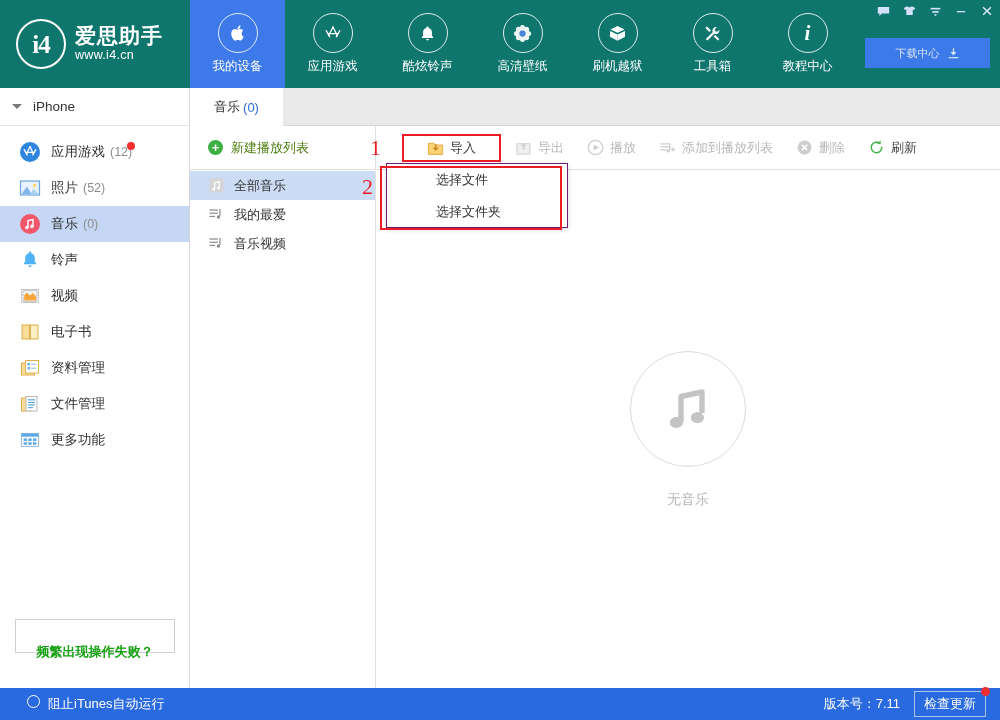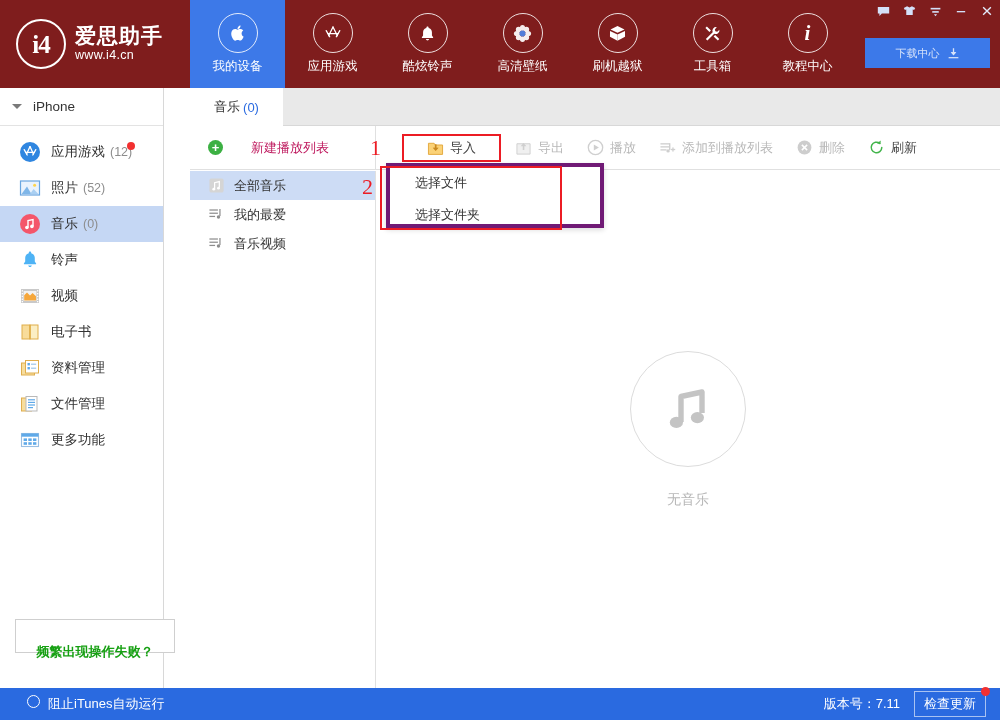--- a/index.html
+++ b/index.html
@@ -7,21 +7,21 @@
     width:1000px;height:720px;overflow:hidden;
     font-family:"Liberation Sans","DejaVu Sans",sans-serif;
     font-size:13px;color:#333;background:#fff;
     -webkit-font-smoothing:antialiased;
   }
   #app{position:relative;width:1000px;height:720px;}
 
   
   .topbar{
     position:absolute;left:0;top:0;width:1000px;height:88px;
-    background:#7f1d1d;
+    background:#0f766e;
   }
   .logo-area{
     position:absolute;left:0;top:0;width:190px;height:88px;
     display:flex;align-items:center;padding-left:16px;box-sizing:border-box;
   }
   .logo-circle{
     width:46px;height:46px;border-radius:50%;border:2.5px solid #fff;
     display:flex;align-items:center;justify-content:center;flex:none;
     position:relative;
   }
@@ -55,21 +55,21 @@
   }
 
   .dlcenter{
     position:absolute;right:10px;top:38px;width:125px;height:30px;
     background:#3c79e9;color:#d7e3fa;font-size:11px;
     display:flex;align-items:center;justify-content:center;gap:7px;
   }
 
   
   .sidebar{
-    position:absolute;left:0;top:88px;width:164px;height:600px;
+    position:absolute;left:0;top:88px;width:190px;height:600px;
     background:#fff;border-right:1px solid #d8d8d8;box-sizing:border-box;
   }
   .device-head{
     height:38px;display:flex;align-items:center;padding-left:12px;
     border-bottom:1px solid #e3e3e3;box-sizing:border-box;
   }
   .caret{
     width:0;height:0;border-left:5px solid transparent;border-right:5px solid transparent;
     border-top:5px solid #7a7a7a;margin-right:11px;
   }
@@ -117,21 +117,21 @@
   }
   .newlist{
     width:186px;height:44px;display:flex;align-items:center;padding-left:18px;
     box-sizing:border-box;border-right:1px solid #e0e0e0;
   }
   .plus-ico{
     width:15px;height:15px;border-radius:50%;background:#3cb043;
     display:flex;align-items:center;justify-content:center;margin-right:8px;flex:none;
     color:#fff;font-size:13px;line-height:1;font-weight:bold;
   }
-  .newlist-label{font-size:13px;color:#be185d;margin-left:20px;}
+  .newlist-label{font-size:13px;color:#4d7c0f;}
 
   .tb-actions{display:flex;align-items:center;padding-left:10px;}
   .tb-btn{
     display:flex;align-items:center;gap:6px;padding:4px 9px;margin-right:5px;
     font-size:13px;color:#b9b9b9;position:relative;box-sizing:border-box;
   }
   .tb-btn.enabled{color:#444;}
   .tb-btn.highlight{
     border:2px solid #ec1c24;padding:3px 23px;
   }
@@ -159,23 +159,23 @@
     box-sizing:border-box;
   }
   .empty-circle{
     width:114px;height:114px;border-radius:50%;border:1.5px solid #dcdcdc;
     display:flex;align-items:center;justify-content:center;margin-bottom:24px;
   }
   .empty-text{font-size:14px;color:#b7b7b7;}
 
   
   .dropdown{
-    position:absolute;left:196px;top:75px;width:218px;height:65px;
-    background:#fff;border:4px solid #701a75;box-shadow:0 2px 5px rgba(0,0,0,.14);
-    box-sizing:border-box;z-index:40;
+    position:absolute;left:196px;top:75px;width:182px;height:65px;
+    background:#fff;border:1px solid #701a75;box-shadow:0 2px 5px rgba(0,0,0,.14);
+    box-sizing:border-box;z-index:40;padding-left:24px;
   }
   .dd-item{
     height:32px;display:flex;align-items:center;padding-left:25px;
     font-size:13px;color:#333;box-sizing:border-box;
   }
   .dd-outline{
     position:absolute;left:190px;top:78px;width:182px;height:64px;
     border:2.5px solid #ec1c24;box-sizing:border-box;z-index:50;pointer-events:none;
   }
 

